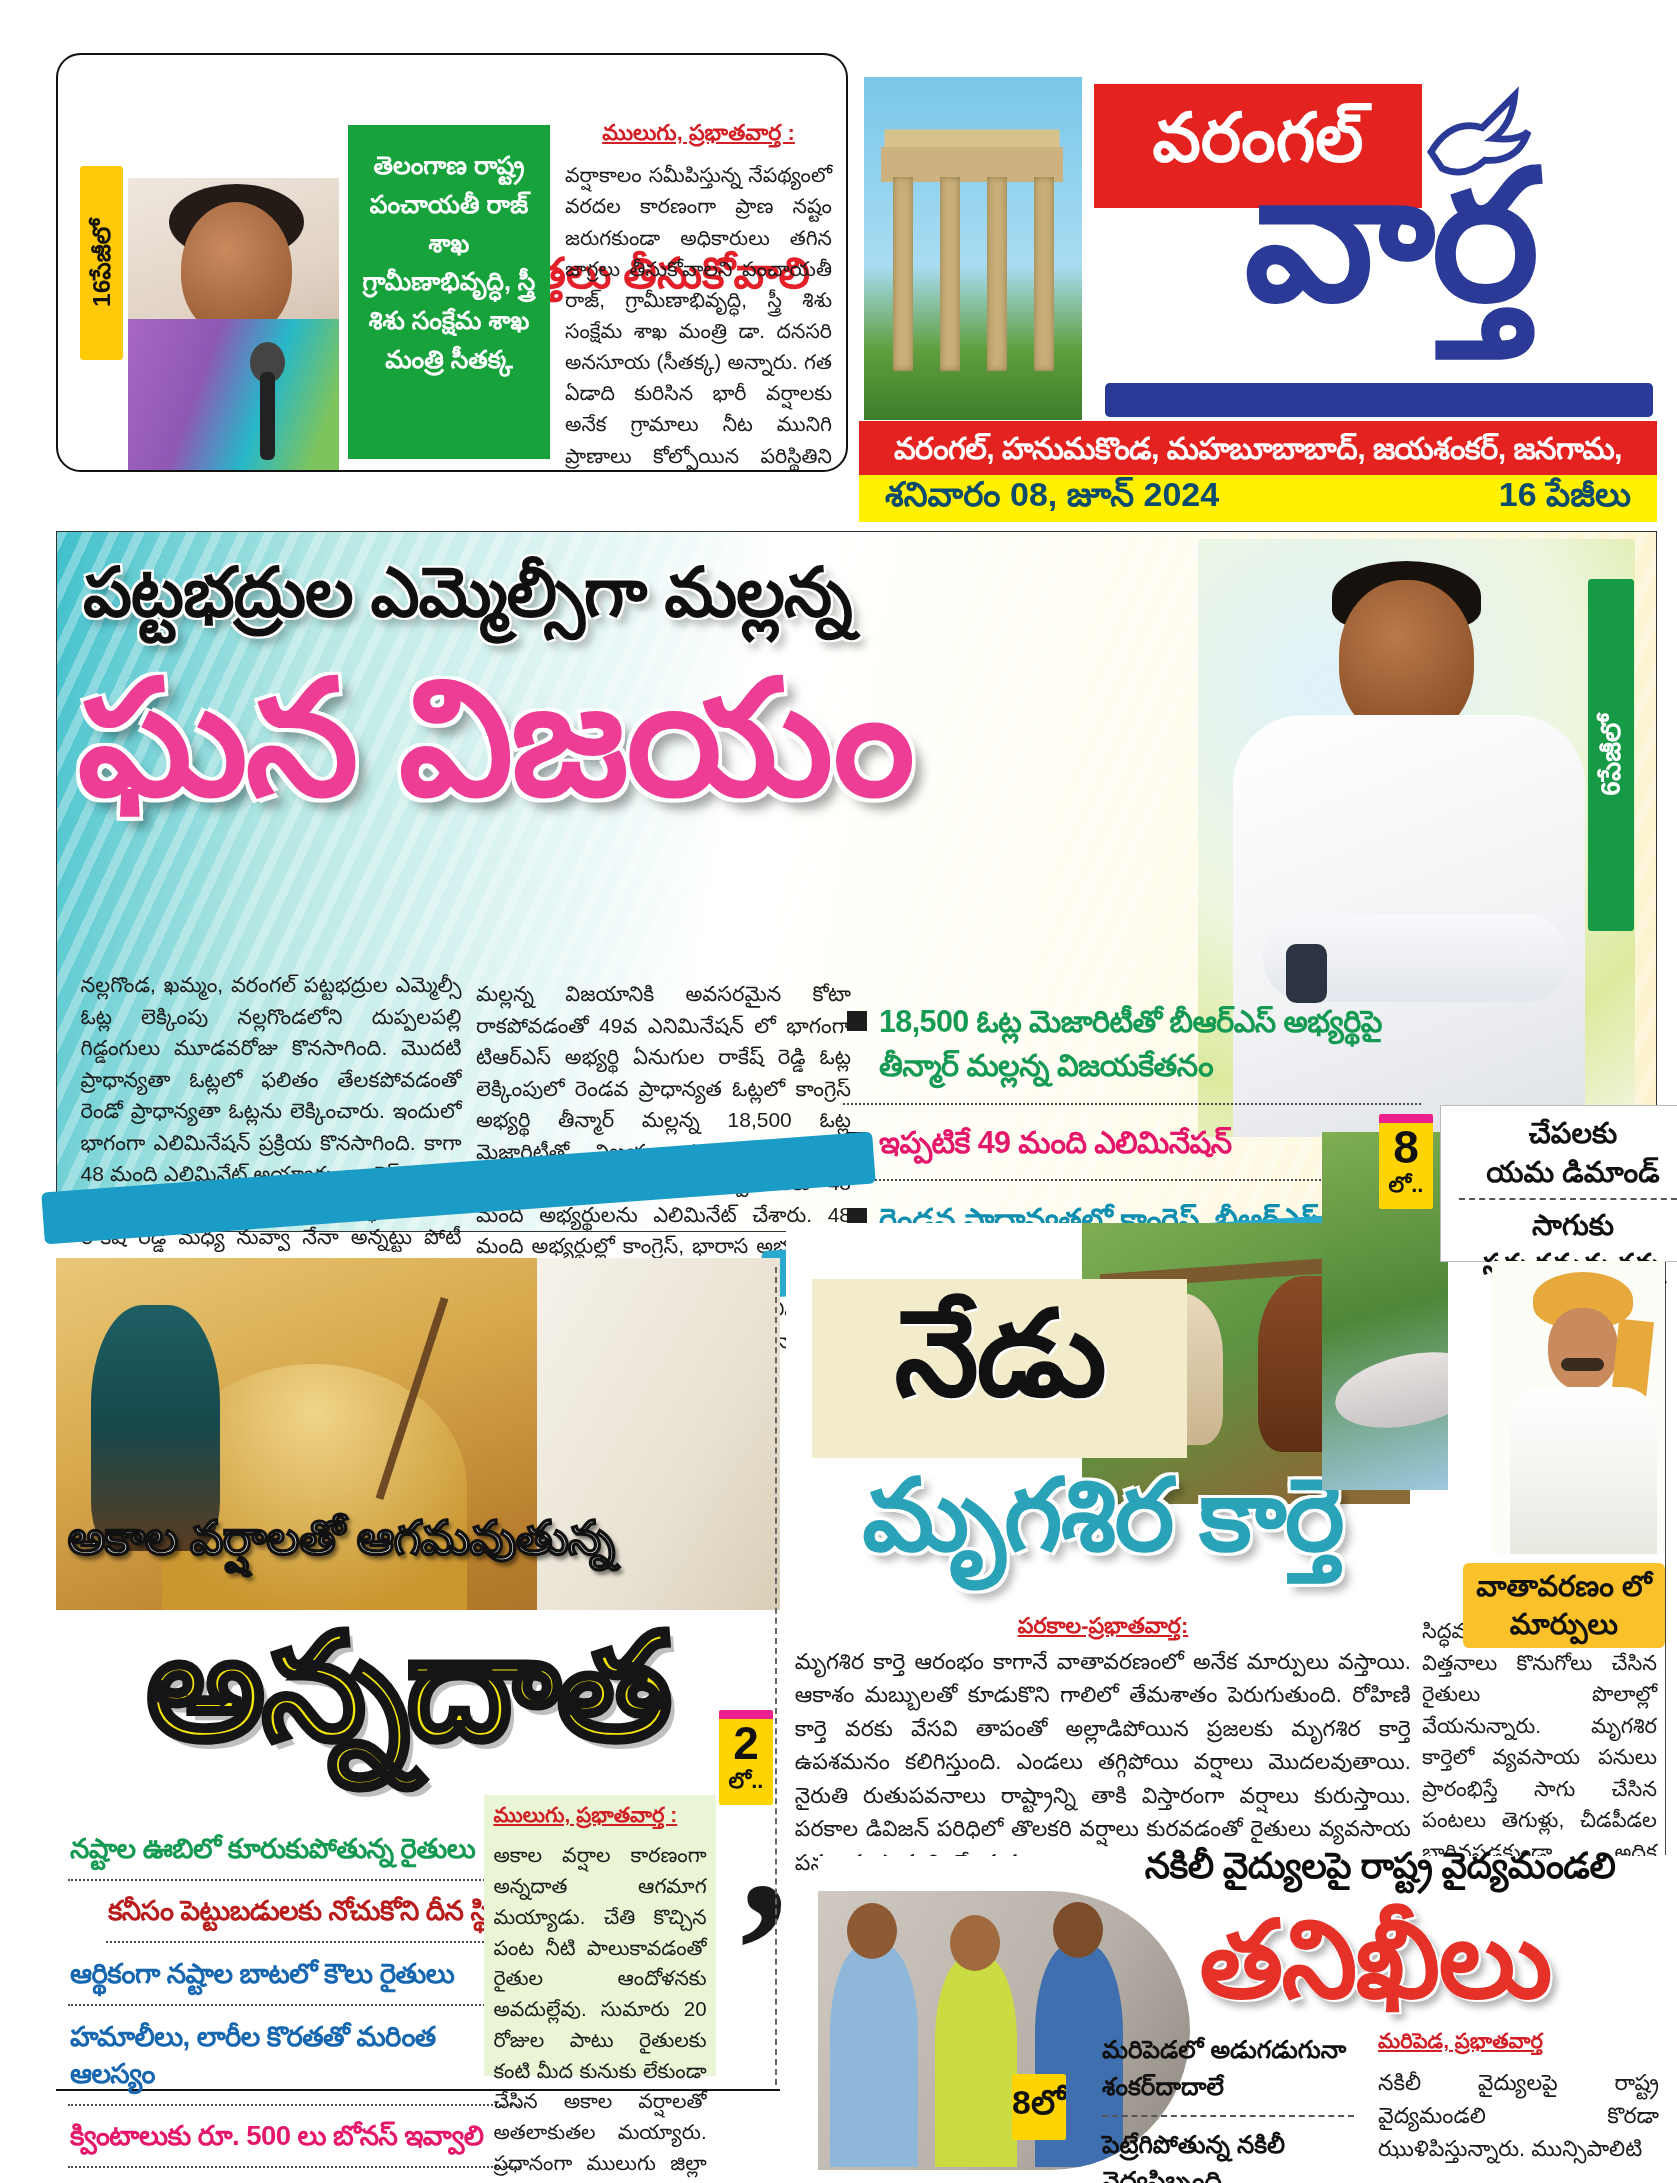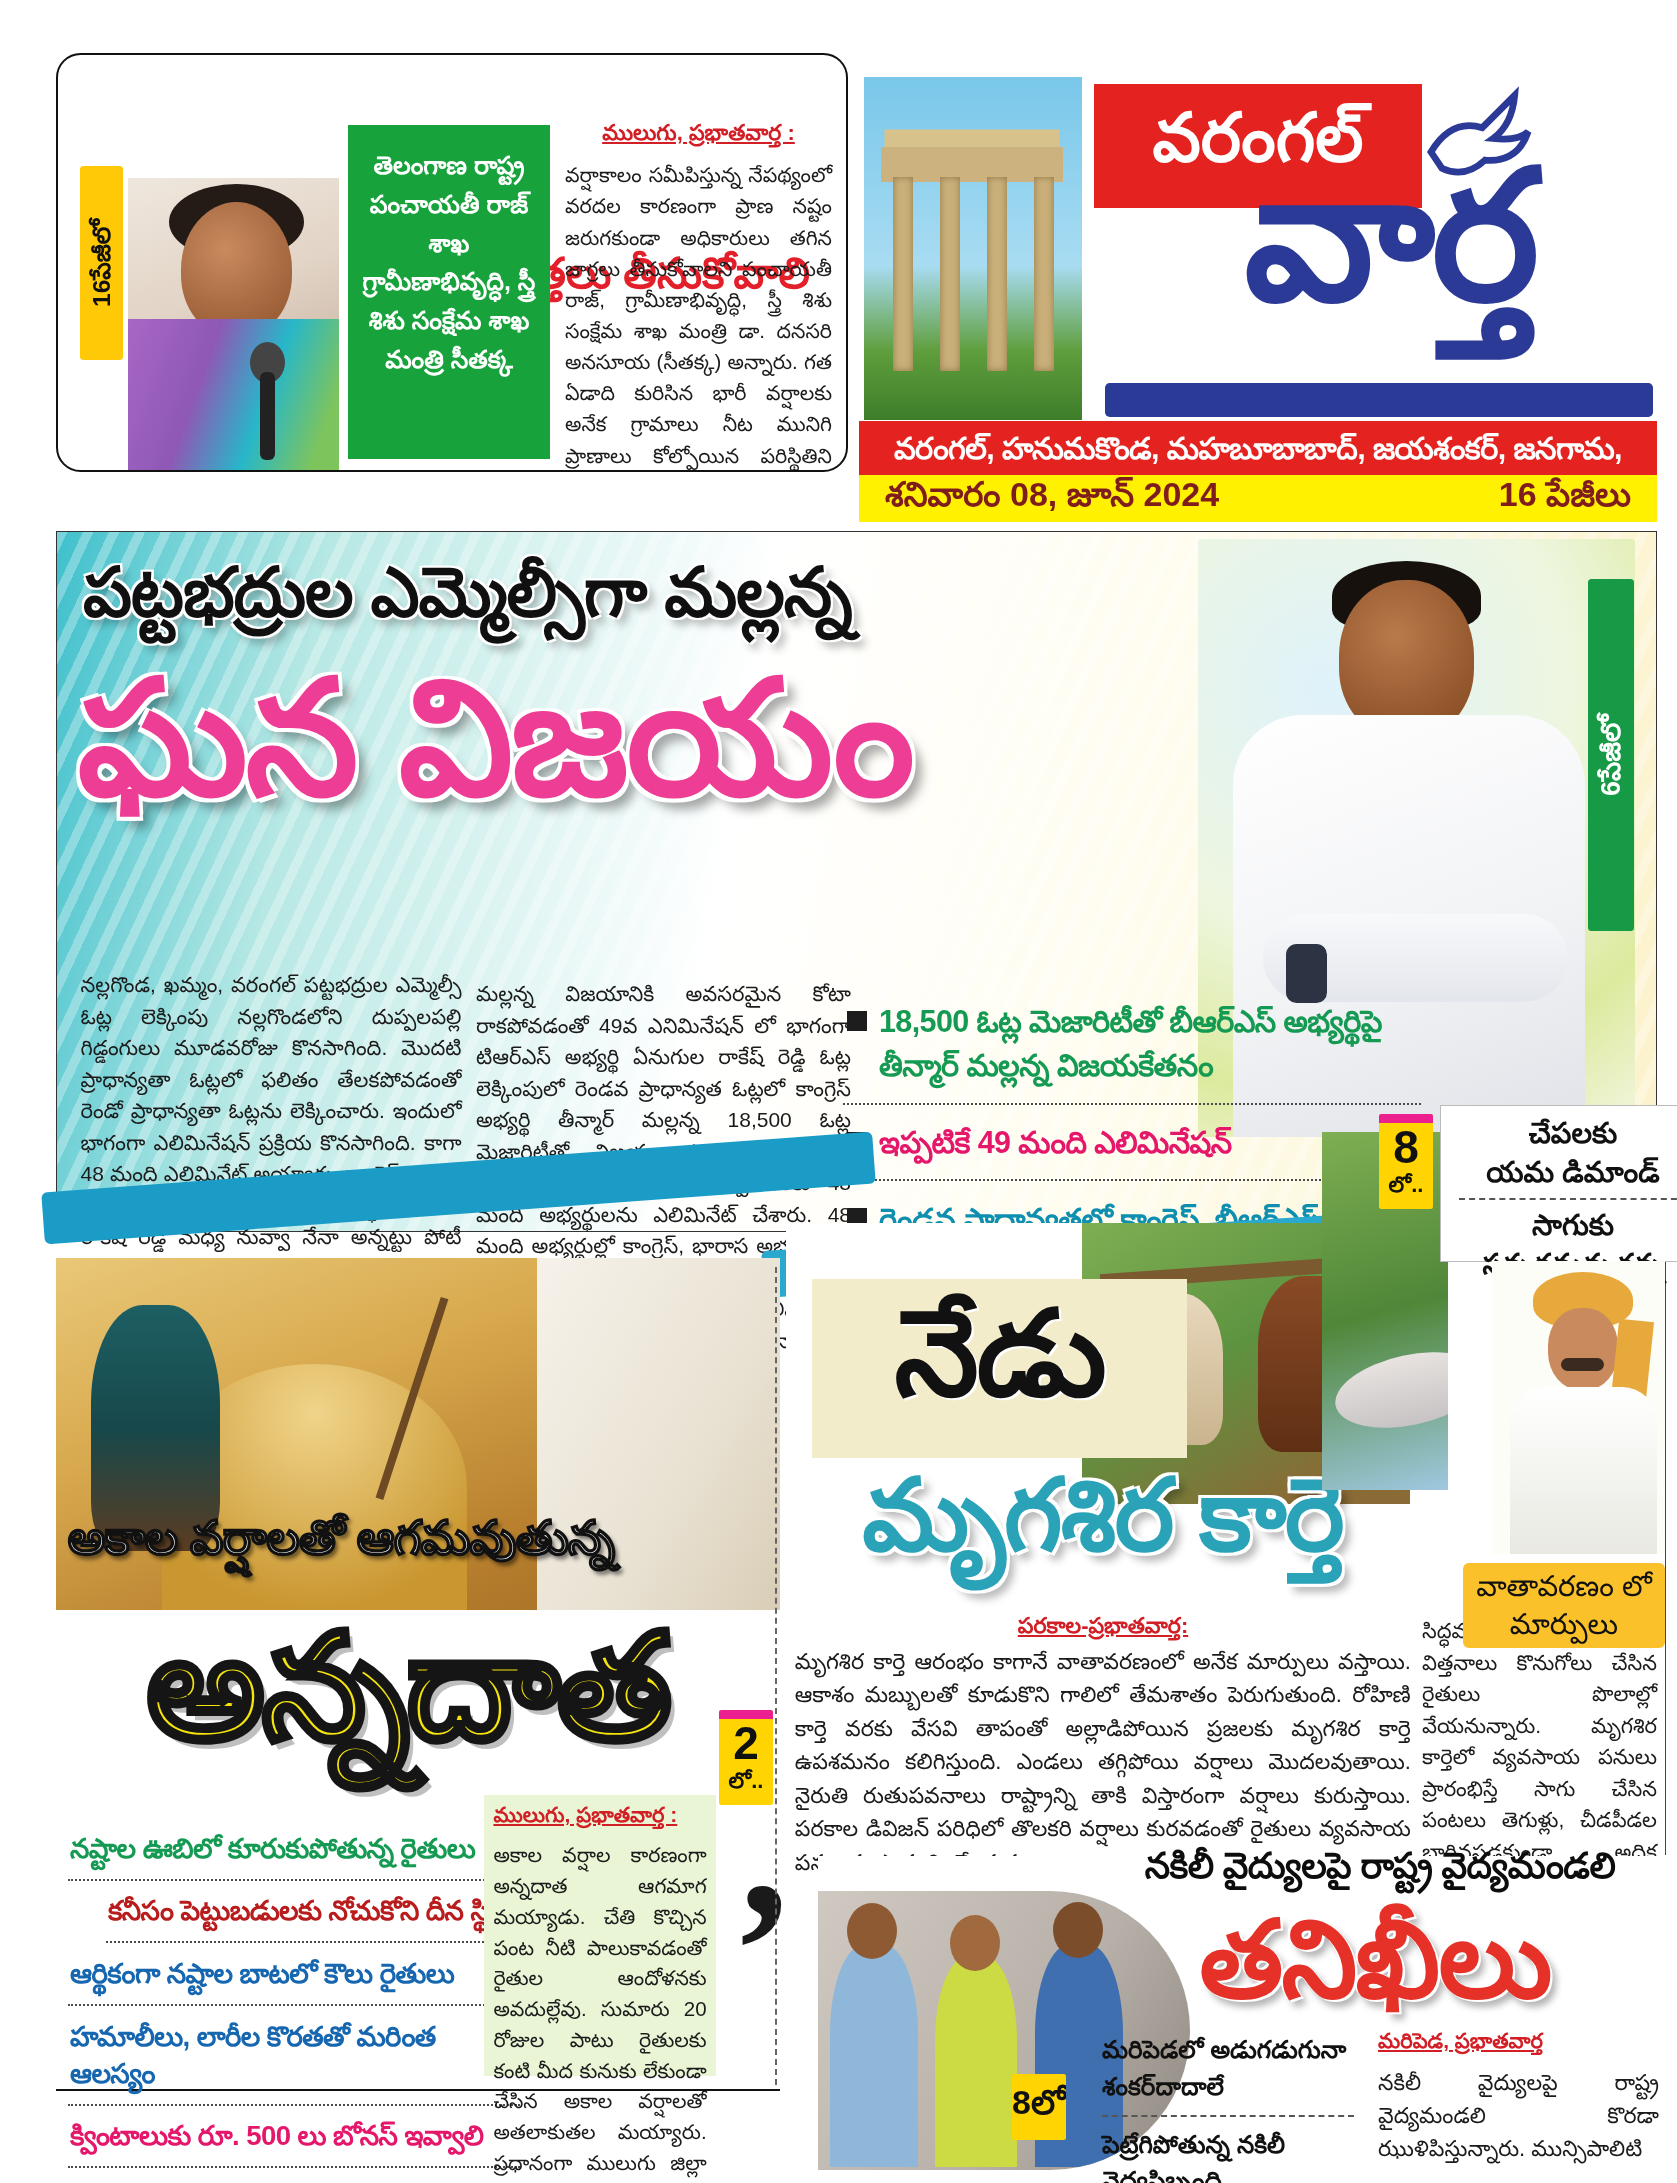--- a/index.html
+++ b/index.html
@@ -44,21 +44,21 @@
     display:flex; align-items:center; justify-content:center; }
   .citybox span { color:#fff; font-weight:900; font-size:68px; }
   .dove { position:absolute; left:545px; top:17.6px; width:135px; height:135px; }
   .mh-title { position:absolute; left:238px; top:88px; width:586px; text-align:center;
     font-size:182px; font-weight:900; color:#2b3a96; line-height:1.05; letter-spacing:-3.5px; }
   .mh-bar { position:absolute; left:246px; top:330px; width:548px; height:34px; background:#2b3a96; border-radius:4.7px; }
   .districts { position:absolute; left:0; top:368px; width:798px; height:54px; background:#e42320;
     color:#fff; font-weight:900; font-size:30.5px; text-align:center; line-height:54px; letter-spacing:-0.6px; }
   .datebar { position:absolute; left:0; top:422px; width:798px; height:47px; background:#fff100;
     display:flex; align-items:center; justify-content:space-between; padding:12px 26px;
-    font-size:34px; font-weight:900; color:#7f1d1d; }
+    font-size:34px; font-weight:900; color:#0c4a6e; }
 
   
   .main-story { position:absolute; left:56px; top:531px; width:1601px; height:701px; border:1.8px solid #333;
     background:
       repeating-linear-gradient(115deg, rgba(255,255,255,.30) 0 9.4px, rgba(255,255,255,0) 9.4px 23.5px),
       linear-gradient(100deg,#3fc0cc 0%,#b7e8e4 16%,#ffffff 42%,#fffdf0 65%,#fcf2cb 100%);
     overflow:visible; }
   .ms-kicker { position:absolute; left:26px; top:20.5px; width:1144px; font-size:69px; font-weight:900; color:#101010;
     text-shadow:2.3px 2.3px 0 #fff,-2.3px -2.3px 0 #fff,2.3px -2.3px 0 #fff,-2.3px 2.3px 0 #fff,5.9px 7px 8.2px rgba(0,0,0,.30);
     letter-spacing:-1.2px; }
@@ -160,21 +160,21 @@
   .badge-8a { left:1379px; top:1114px; }
   .farmer-cartoon { position:absolute; left:1492px; top:1261px; width:173px; height:293px; overflow:hidden; background:#fdfdf8; }
   .farmer-cartoon .turban { position:absolute; left:41px; top:10.6px; width:100px; height:56px; border-radius:50% 50% 40% 40%; background:#e8a93c; }
   .farmer-cartoon .face { position:absolute; left:56px; top:47px; width:70px; height:82px; border-radius:46%; background:#c98a5e; }
   .farmer-cartoon .mous { position:absolute; left:69px; top:97px; width:43px; height:13px; border-radius:7px; background:#3a2a20; }
   .farmer-cartoon .kurta { position:absolute; left:17.6px; top:126px; width:147px; height:167px; border-radius:35px 35px 0 0;
     background:linear-gradient(#ffffff,#e9e9e2); }
   .farmer-cartoon .scarf { position:absolute; left:117px; top:59px; width:35px; height:194px; background:#e8a93c; transform:rotate(6deg); }
   .weather-badge { position:absolute; left:1463px; top:1563px; width:202px; height:85px; background:#fbc12a; border-radius:5.9px;
     display:flex; align-items:center; justify-content:center; text-align:center;
-    font-size:29px; font-weight:400; color:#111; line-height:1.3; padding:4.7px; }
+    font-size:29px; font-weight:700; color:#111; line-height:1.3; padding:4.7px; }
 
   
   .thanikhilu { position:absolute; left:818px; top:1856px; width:847px; height:327px; background:#fff; }
   .tk-photo { position:absolute; left:0; top:35px; width:372px; height:279px; overflow:hidden;
     border-radius:0 141px 141px 0; background:linear-gradient(120deg,#cfc9c2 0%,#b7b0a8 60%,#8f8880 100%); }
   .tk-photo .man1 { position:absolute; left:11.7px; top:53px; width:88px; height:223px; border-radius:40% 40% 0 0; background:#8fb7d9; }
   .tk-photo .man2 { position:absolute; left:117px; top:65px; width:82px; height:211px; border-radius:40% 40% 0 0; background:#cbdb43; }
   .tk-photo .man3 { position:absolute; left:217px; top:53px; width:88px; height:223px; border-radius:40% 40% 0 0; background:#3f6fae; }
   .tk-photo .h1,.tk-photo .h2,.tk-photo .h3 { position:absolute; width:50px; height:56px; border-radius:50%; background:#8d5a34; }
   .tk-photo .h1{left:29px;top:11.7px;} .tk-photo .h2{left:132px;top:23.5px;background:#a06a3e;} .tk-photo .h3{left:235px;top:10.6px;background:#7c4d2a;}

